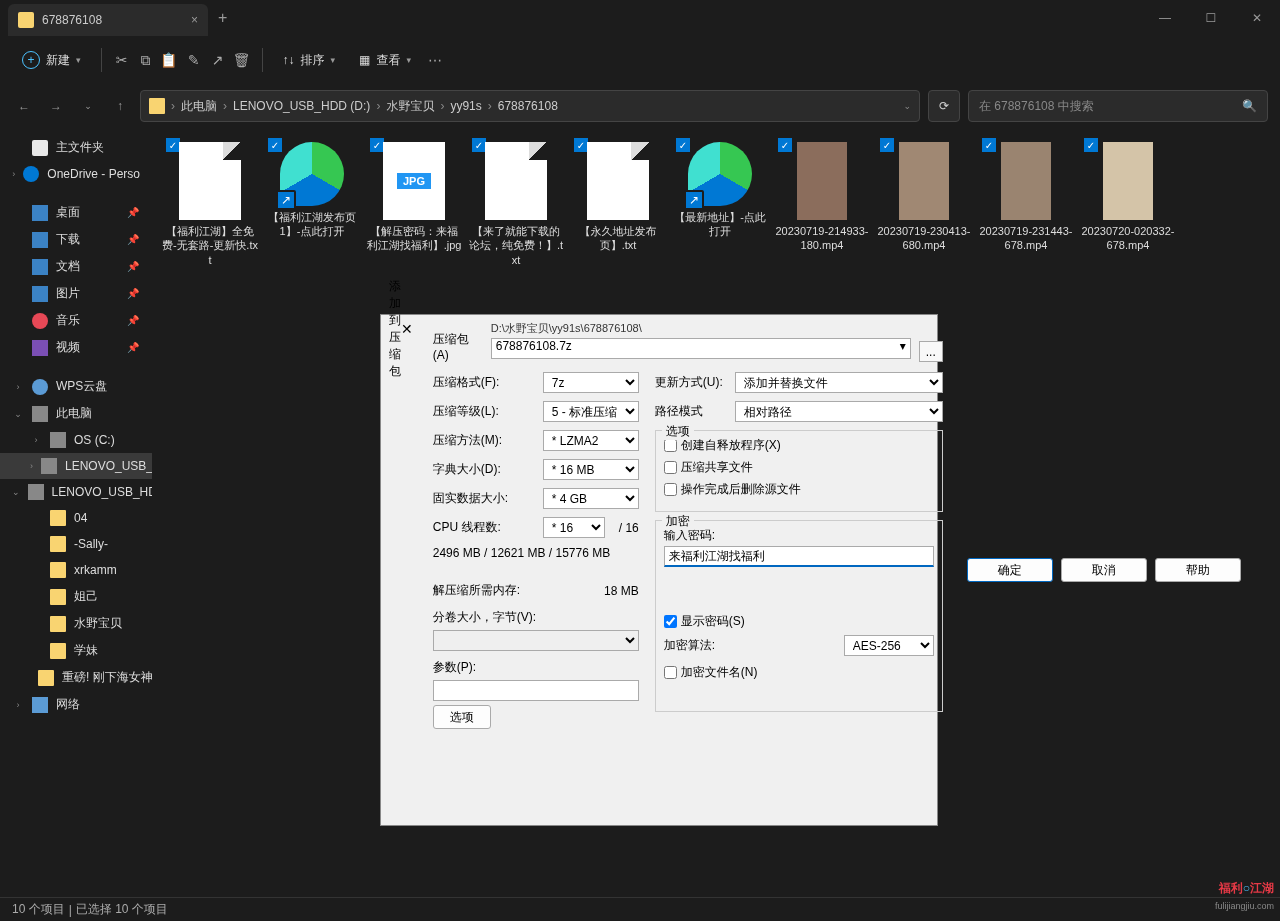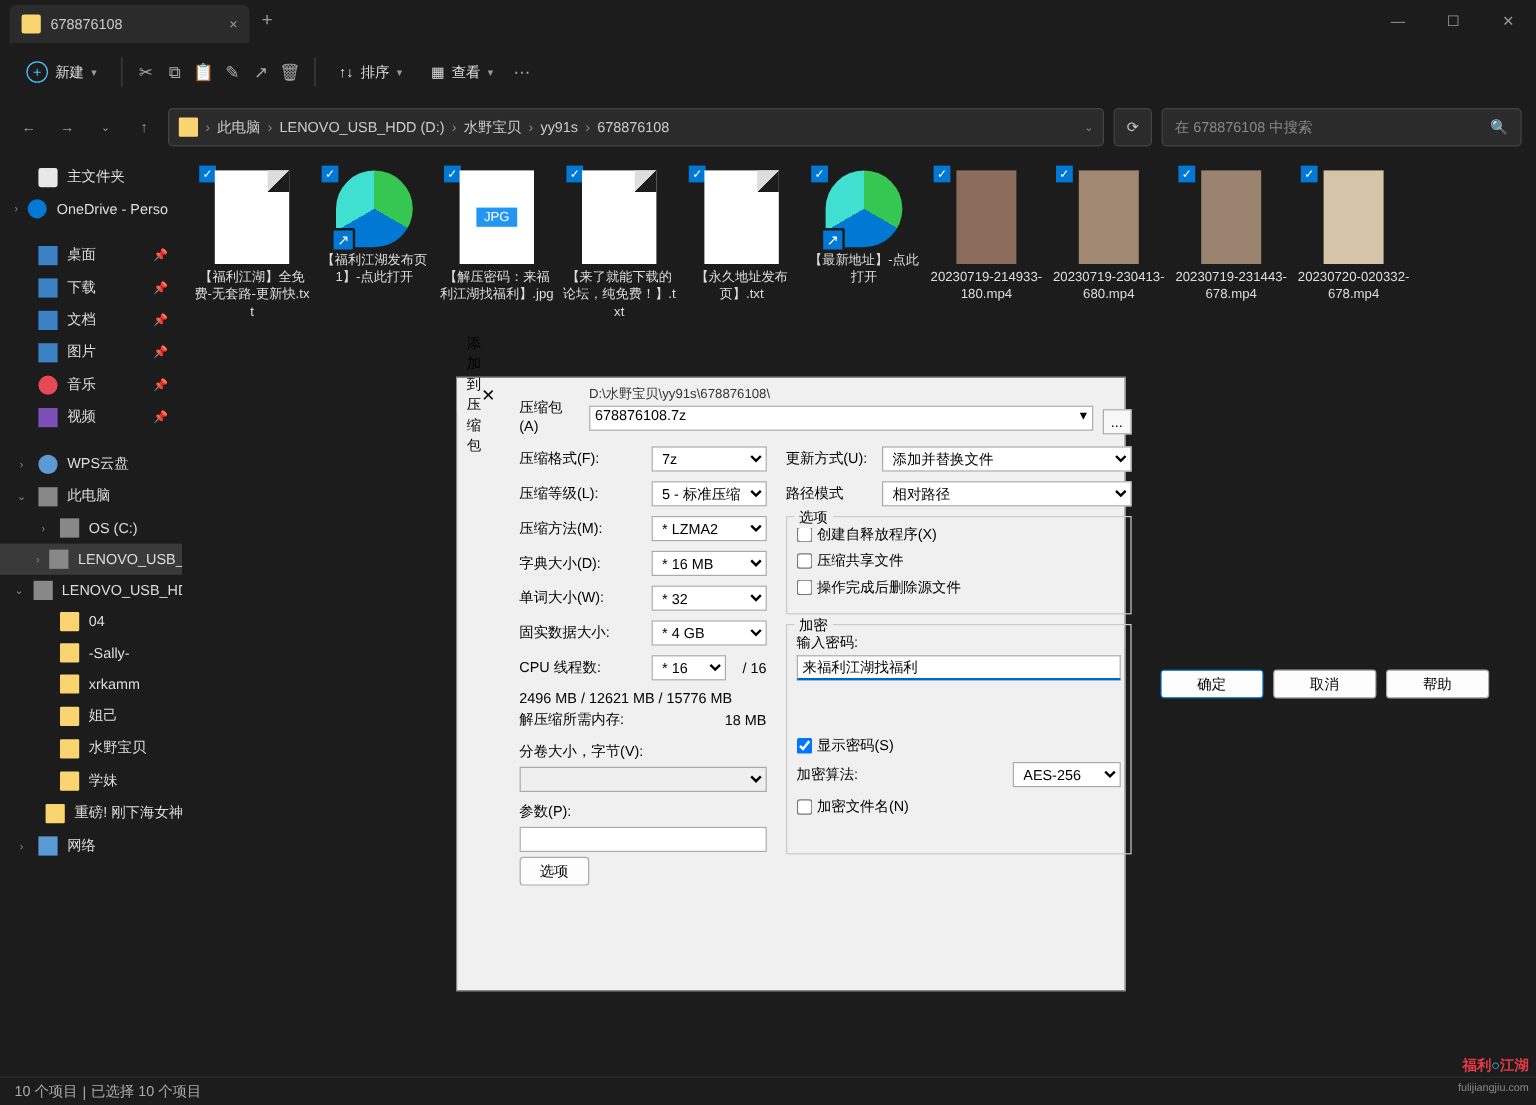--- a/index.html
+++ b/index.html
@@ -47,21 +47,21 @@
 .chev{width:12px;color:#888;font-size:9px;text-align:center;}
 .files{flex:1;background:#1c1c1c;padding:8px;display:flex;flex-wrap:wrap;align-content:flex-start;gap:2px;}
 .fitem{width:100px;display:flex;flex-direction:column;align-items:center;padding:6px 2px;position:relative;}
 .fcheck{position:absolute;top:2px;left:6px;width:14px;height:14px;background:#0078d4;display:flex;align-items:center;justify-content:center;color:#fff;font-size:10px;}
 .fthumb{width:80px;height:80px;display:flex;align-items:center;justify-content:center;margin-bottom:4px;}
 .fthumb.txt{background:#fff;width:62px;height:78px;position:relative;}
 .fthumb.txt::before{content:"";position:absolute;top:0;right:0;width:18px;height:18px;background:linear-gradient(135deg,#ddd 50%,#1c1c1c 50%);}
 .fthumb.edge{width:64px;height:64px;background:conic-gradient(#36c752 0deg 120deg,#0078d4 120deg 240deg,#40e0d0 240deg 360deg);border-radius:50% 50% 50% 8px;position:relative;}
 .fthumb.edge .overlay{position:absolute;bottom:-4px;left:-4px;width:20px;height:20px;background:#0078d4;border:2px solid #1c1c1c;border-radius:2px;display:flex;align-items:center;justify-content:center;color:#fff;font-size:12px;}
 .fthumb.jpg{width:62px;height:78px;background:#fff;position:relative;display:flex;align-items:center;justify-content:center;}
-.fthumb.jpg .badge{background:#2196f3;color:#fff;padding:2px 6px;font-size:11px;font-weight:normal;}
+.fthumb.jpg .badge{background:#2196f3;color:#fff;padding:2px 6px;font-size:11px;font-weight:bold;}
 .fthumb.vid{width:50px;height:78px;background:#8b6d5c;}
 .fthumb.vid.v2{background:#a08873;}
 .fthumb.vid.v3{background:#9a8470;}
 .fthumb.vid.v4{background:#d4c4a8;}
 .fname{font-size:11px;color:#ddd;text-align:center;line-height:1.3;word-break:break-all;max-height:42px;overflow:hidden;}
 .statusbar{height:24px;background:#1c1c1c;border-top:1px solid #333;display:flex;align-items:center;padding:0 12px;color:#aaa;font-size:11px;gap:4px;}
 
 .dialog{position:absolute;left:380px;top:314px;width:558px;height:512px;background:#f0f0f0;border:1px solid #888;color:#000;display:flex;flex-direction:row;}
 .dlg-title{height:28px;display:flex;align-items:center;padding:0 8px;background:#f0f0f0;}
 .dlg-title .x{margin-left:auto;font-size:14px;}
@@ -365,33 +365,29 @@
           </div>
         <div class="drow">
             <label>压缩方法(M):</label>
             <select><option>* LZMA2</option></select>
           </div>
         <div class="drow">
             <label>字典大小(D):</label>
             <select><option>* 16 MB</option></select>
           </div>
         <div class="drow">
-            <label>单词大小(W):</label>
-            <select><option>* 32</option></select>
-          </div>
-        <div class="drow">
             <label>固实数据大小:</label>
             <select><option>* 4 GB</option></select>
           </div>
         <div class="drow">
             <label>CPU 线程数:</label>
             <select><option>* 16</option></select>
             <span class="after">/ 16</span>
           </div>
-        <div style="margin-bottom:0">2496 MB / 12621 MB / 15776 MB</div>
+        <div style="margin-bottom:20px">2496 MB / 12621 MB / 15776 MB</div>
         <div class="drow">
             <label style="flex:1">解压缩所需内存:</label>
             <span>18 MB</span>
           </div>
         <div>分卷大小，字节(V):</div>
         <select style="width:100%;height:21px;border:1px solid #aaa;margin:4px 0 8px"><option></option></select>
         <div>参数(P):</div>
         <input type="text" style="width: 100%; height: 21px; border: 1px solid rgb(170, 170, 170); margin-top: 4px;">
         <button class="opt-btn">选项</button>
       </div>

